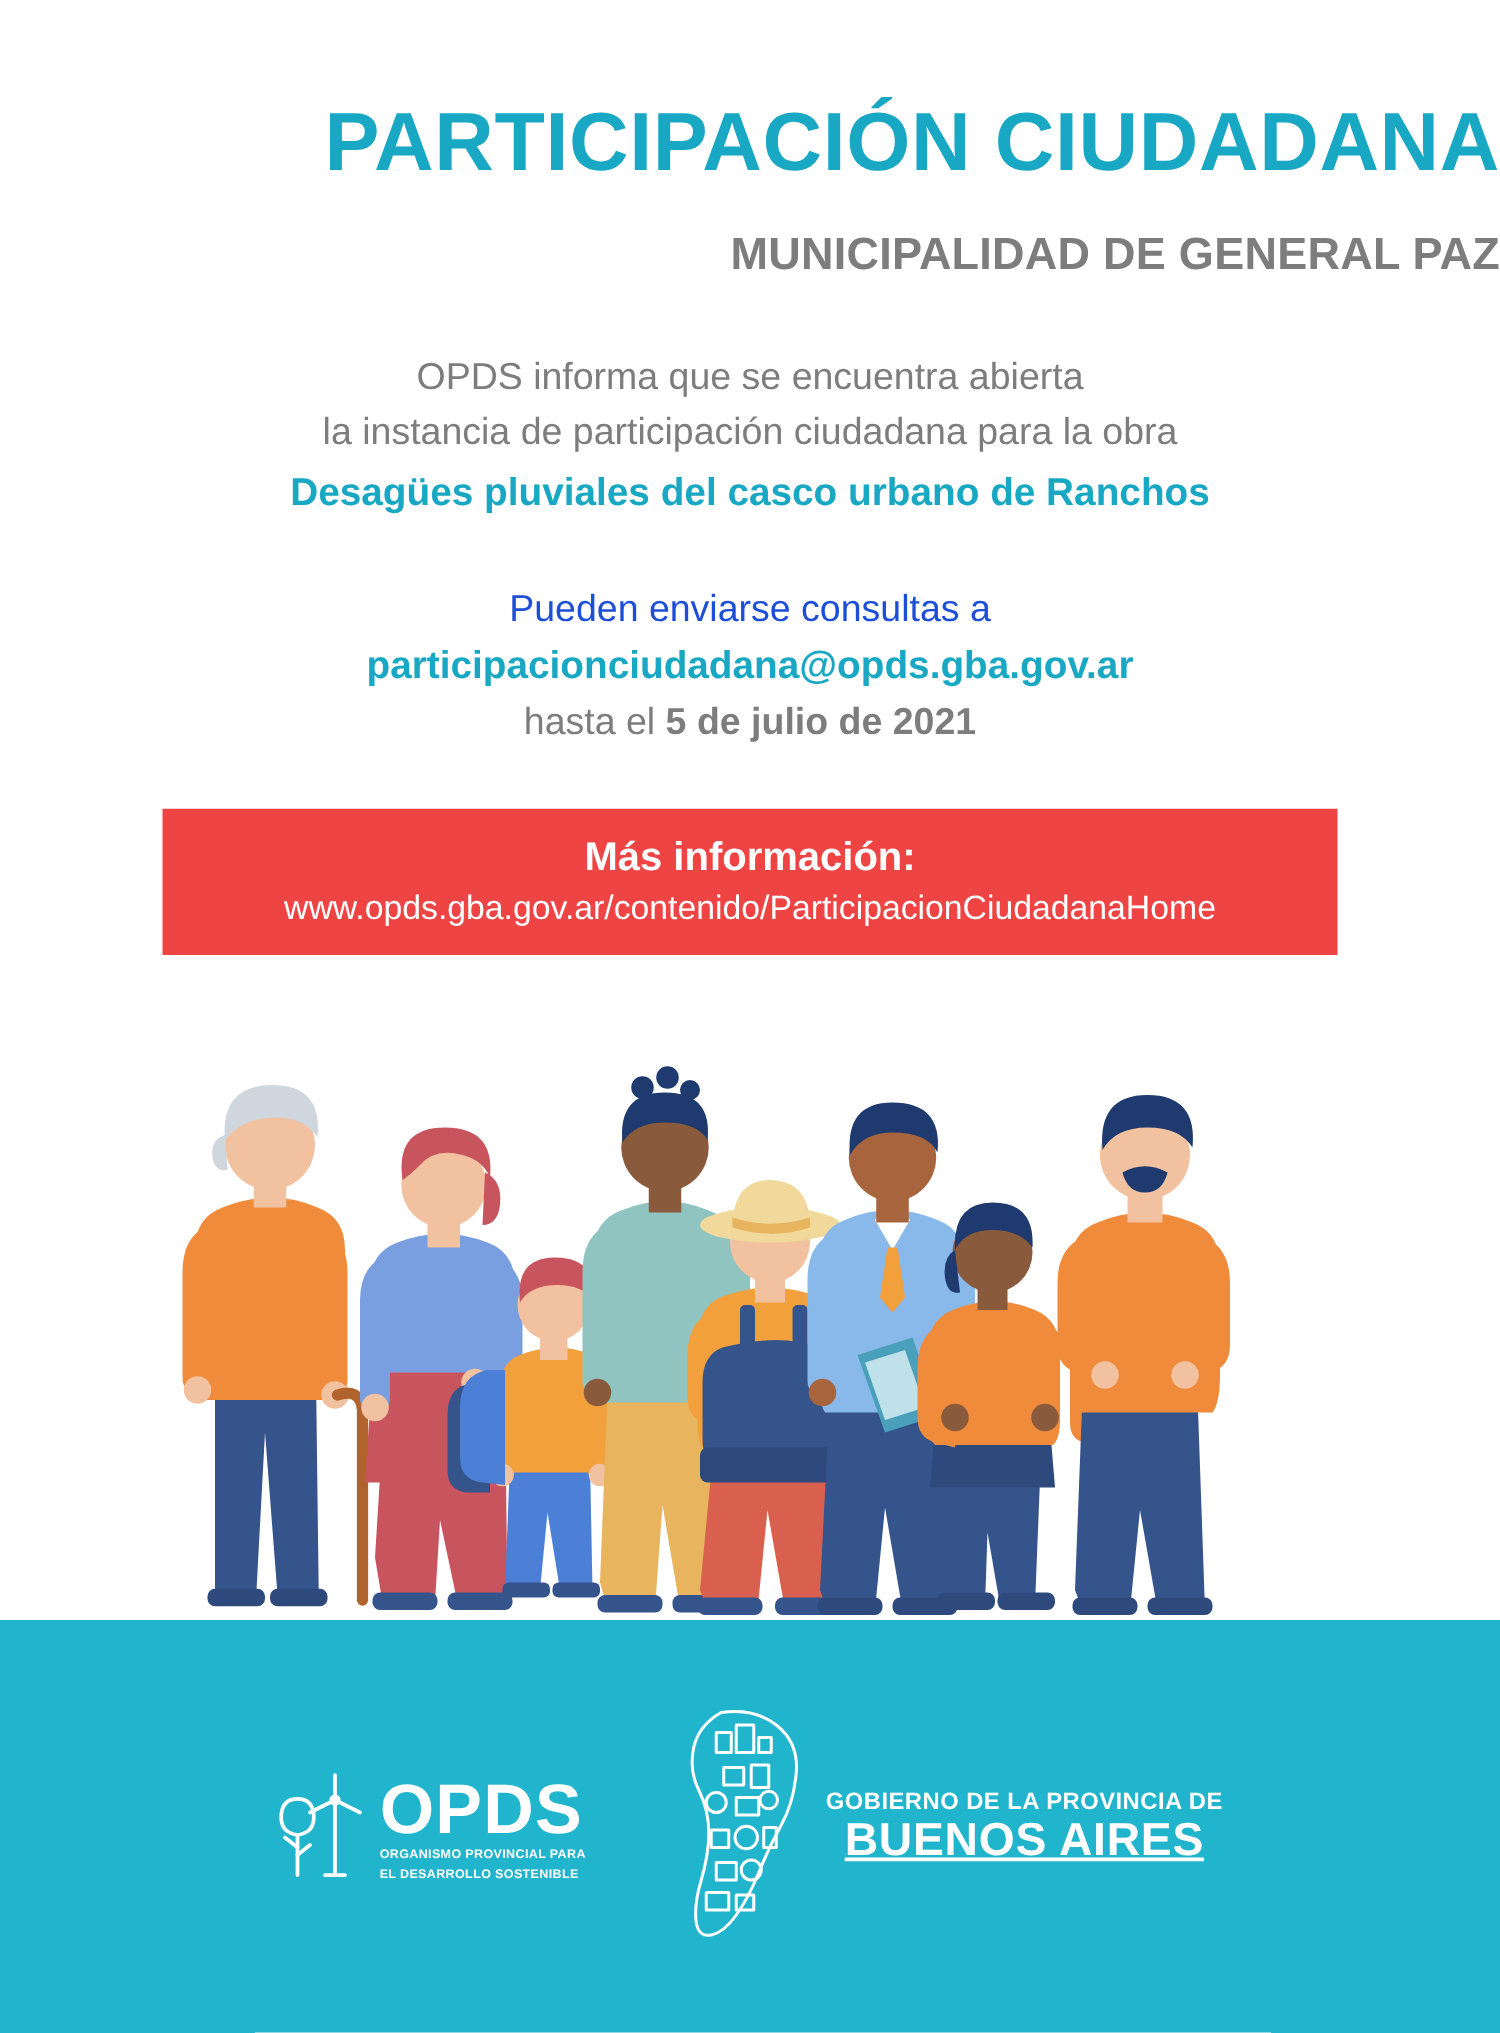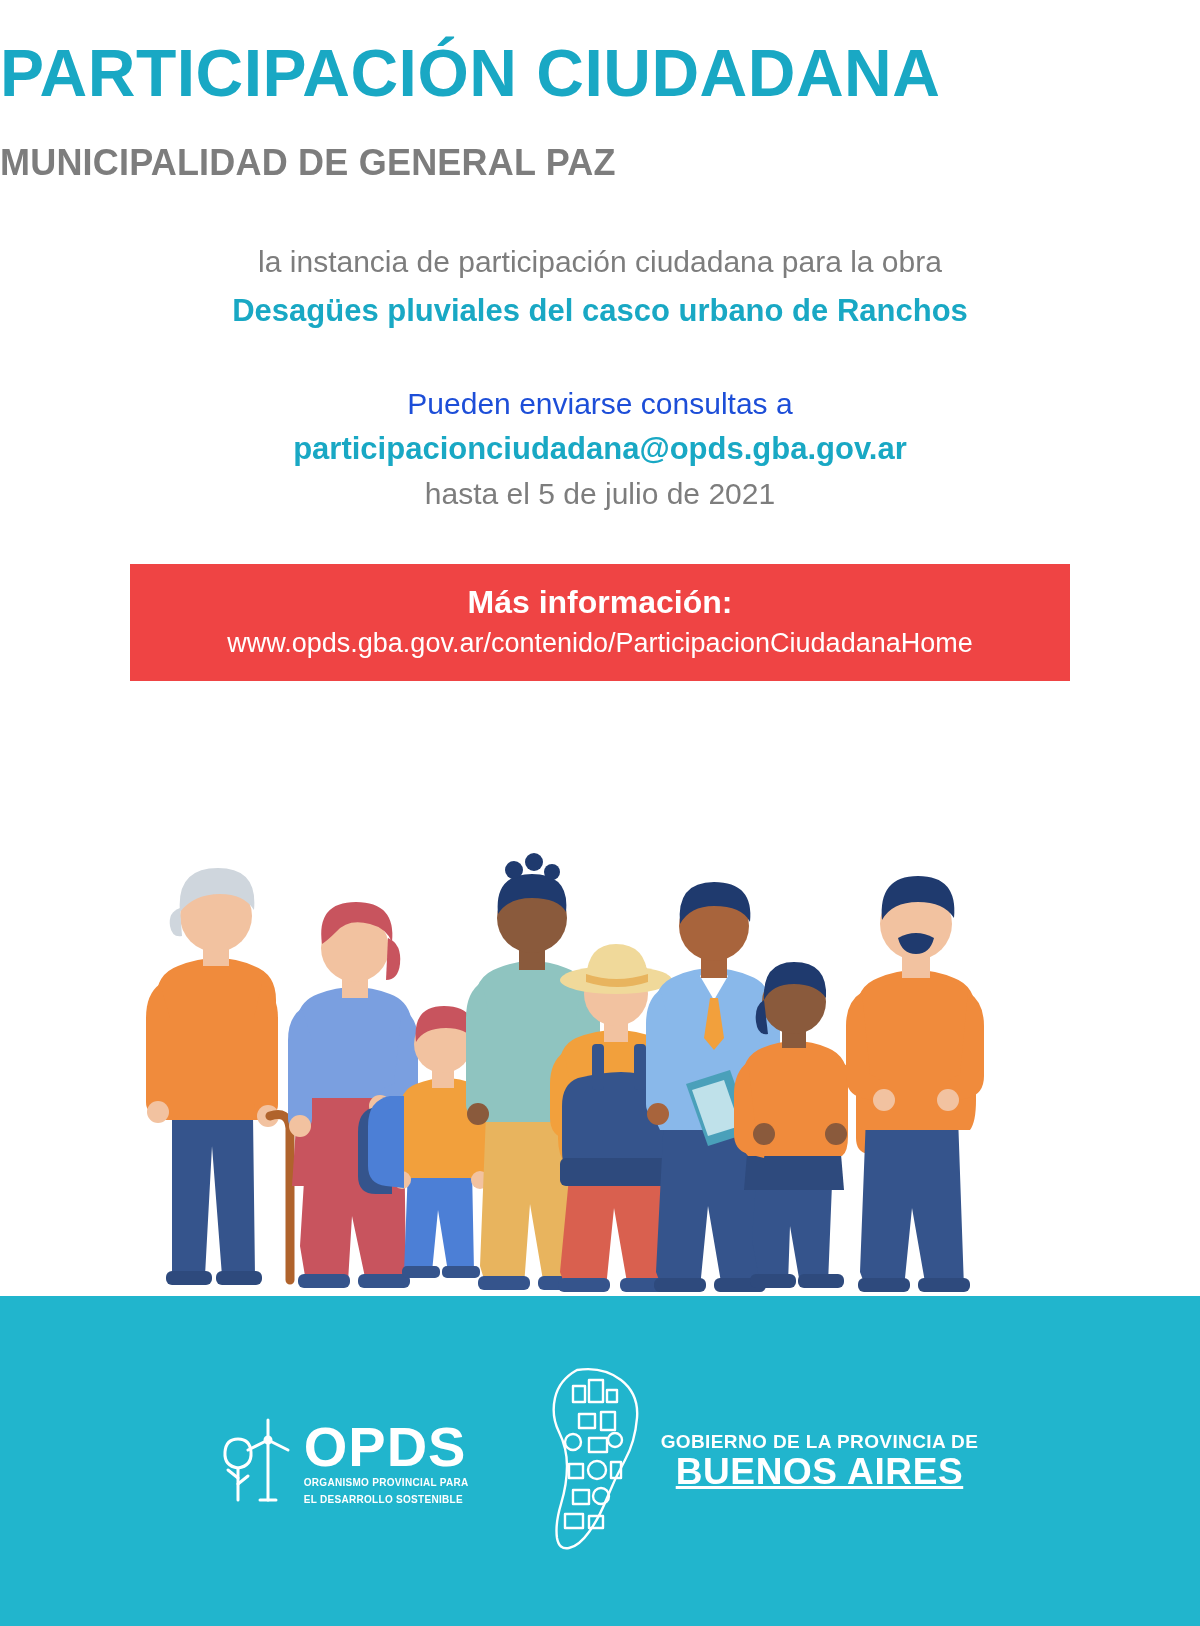--- a/index.html
+++ b/index.html
@@ -19,22 +19,22 @@
     width: 1200px;
     height: 1626px;
     position: relative;
     background: #ffffff;
     display: flex;
     flex-direction: column;
   }
 
   
   .header-block {
-    padding-top: 40px;
-    text-align: left;
+    padding-top: 80px;
+    text-align: right;
   }
   .title-main {
     font-size: 66px;
     font-weight: bold;
     color: #19a8c4;
     letter-spacing: 0.5px;
     line-height: 1.0;
     margin: 0;
   }
   .title-sub {
@@ -77,21 +77,21 @@
     color: #19a8c4;
     line-height: 1.5;
   }
   .contact-deadline {
     font-size: 30px;
     color: #7d7d7d;
     line-height: 1.45;
   }
   .contact-deadline b {
     color: #7d7d7d;
-    font-weight: normal;
+    font-weight: bold;
   }
 
   
   .info-banner {
     margin: 48px auto 0 auto;
     width: 940px;
     background: #ef4444;
     color: #ffffff;
     text-align: center;
     padding: 18px 10px 20px 10px;
@@ -176,20 +176,21 @@
 <body>
 
 <div class="poster">
 
   <div class="header-block">
     <div class="title-main">PARTICIPACIÓN CIUDADANA</div>
     <div class="title-sub">MUNICIPALIDAD DE GENERAL PAZ</div>
   </div>
 
   <div class="body-block">
+    <div class="body-line">OPDS informa que se encuentra abierta</div>
     <div class="body-line">la instancia de participación ciudadana para la obra</div>
     <div class="body-strong">Desagües pluviales del casco urbano de Ranchos</div>
   </div>
 
   <div class="contact-block">
     <div class="contact-line">Pueden enviarse consultas a</div>
     <div class="contact-email">participacionciudadana@opds.gba.gov.ar</div>
     <div class="contact-deadline"><span>hasta el </span><b>5 de julio de 2021</b></div>
   </div>
 

